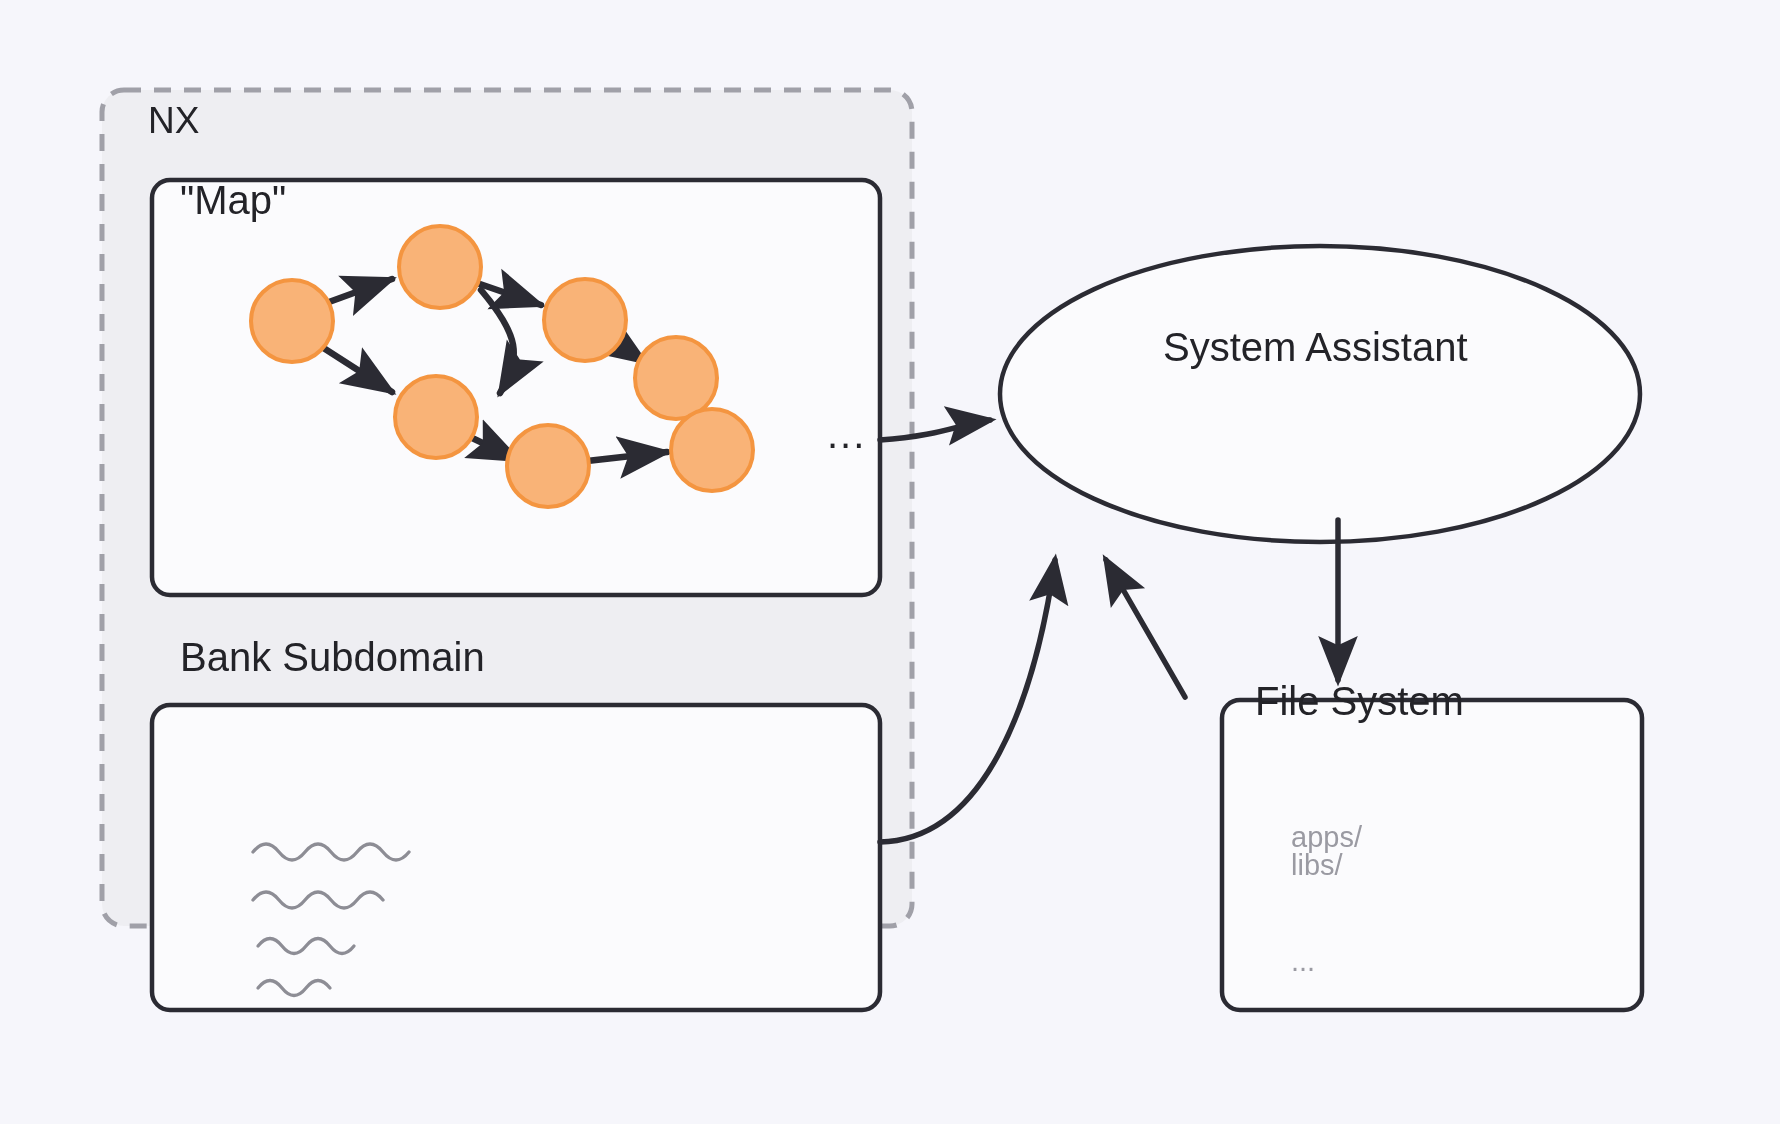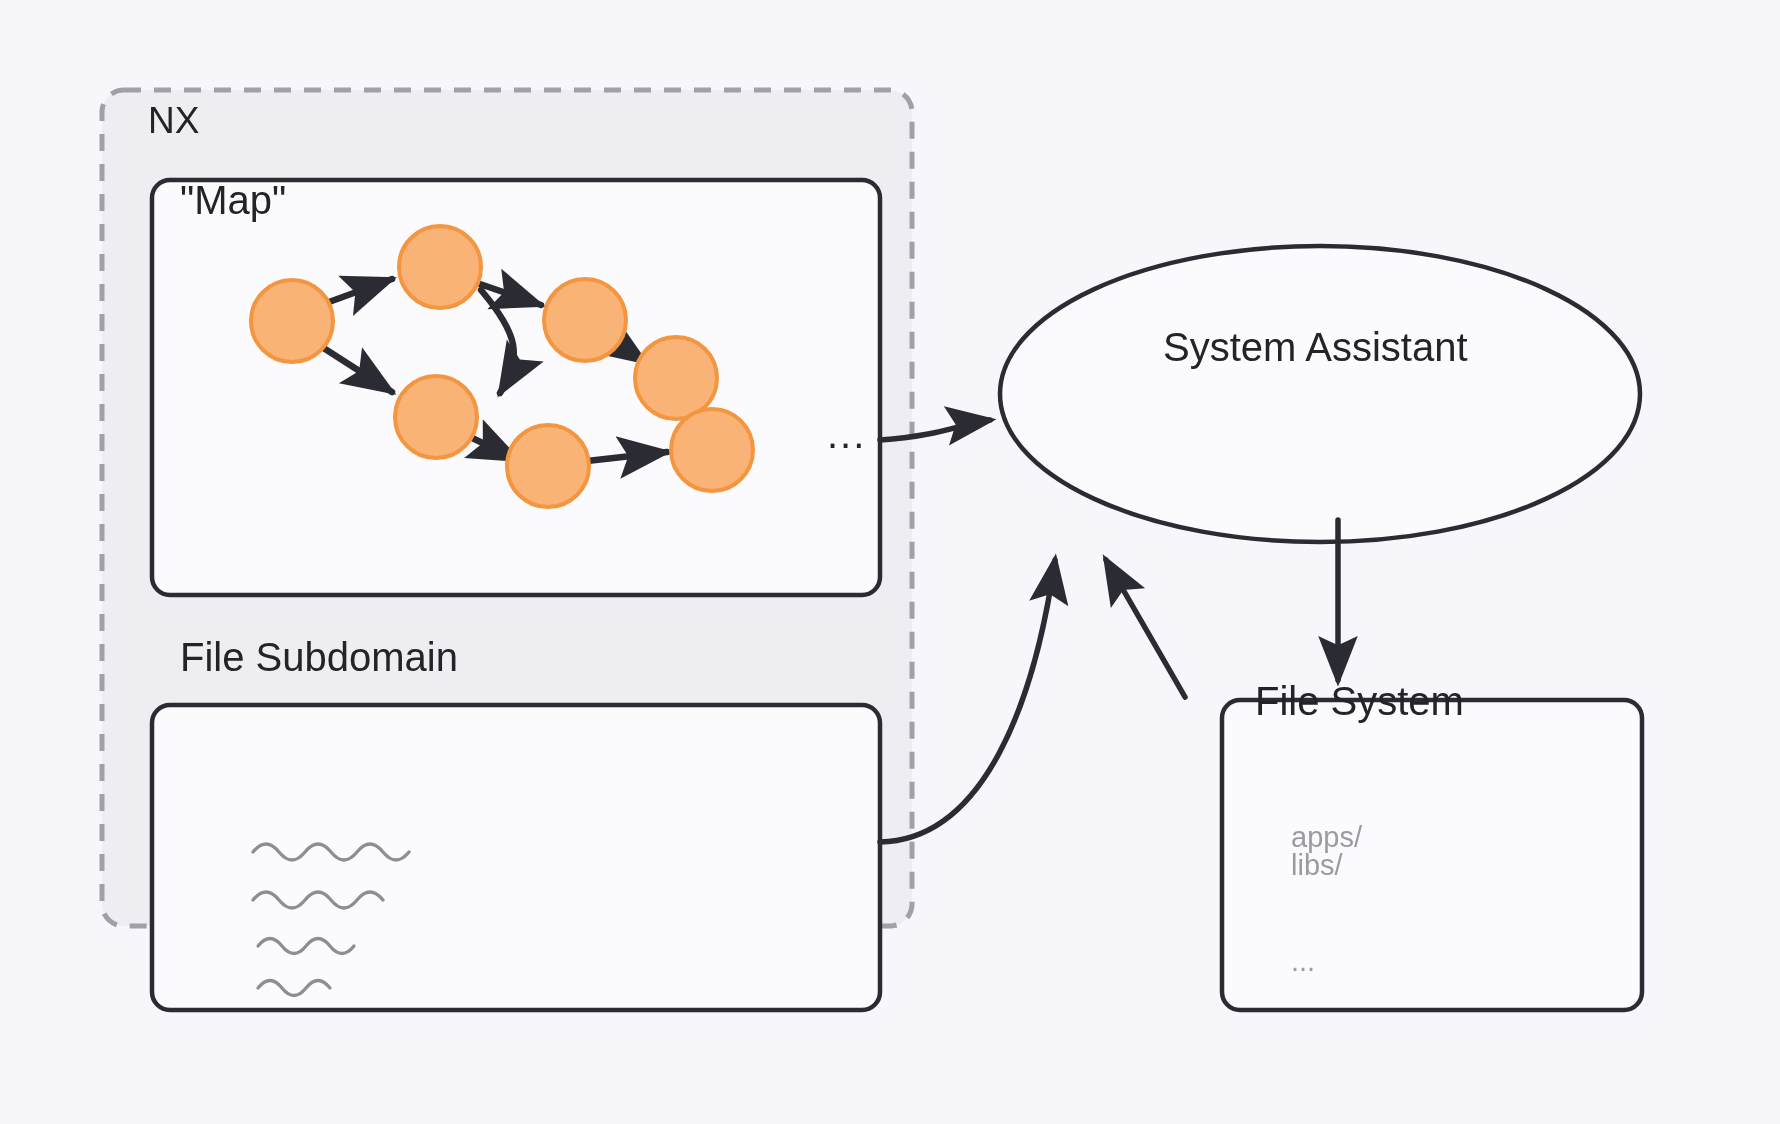--- a/index.html
+++ b/index.html
@@ -131,21 +131,21 @@
       <path d="M1338,520 L1338,680" marker-end="url(#ah2)"></path>
     </g>
   </svg>
 
   <div class="txt nx-title">NX</div>
 
   <div class="txt map-title">"Map"</div>
 
   <div class="ellipsis-mark">...</div>
 
-  <div class="txt bank-title">File Subdomain</div>
+  <div class="txt bank-title">Bank Subdomain</div>
 
   <div class="txt ca-title">System Assistant</div>
 
   <div class="txt fs-title">File System</div>
 
   <div class="txt fs-entry fs-entry-0">apps/</div>
   <div class="txt fs-entry fs-entry-1">libs/</div>
   <div class="txt fs-entry fs-entry-2">...</div>
 
 </div>

